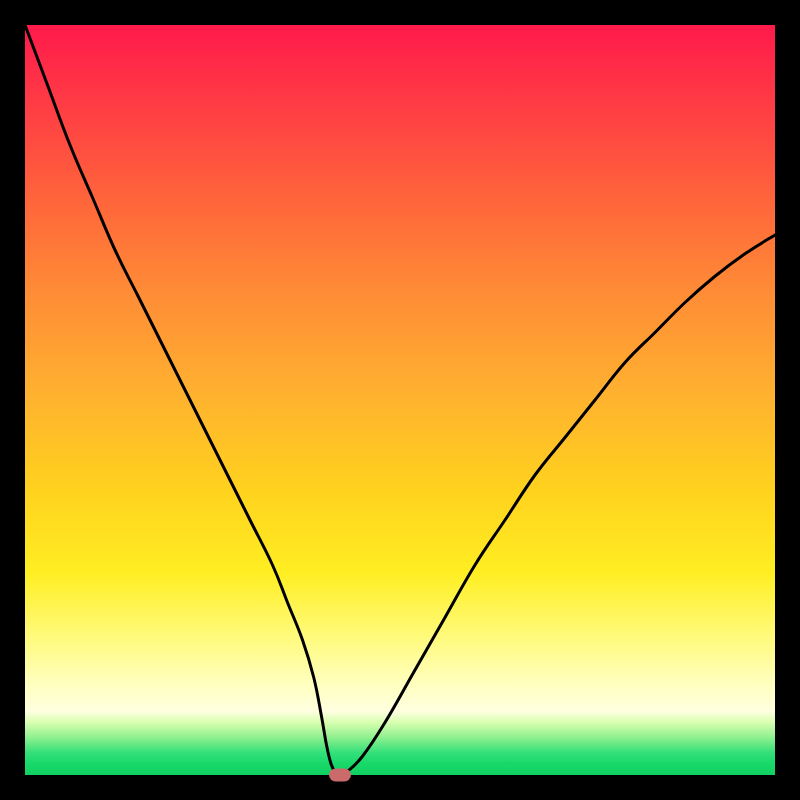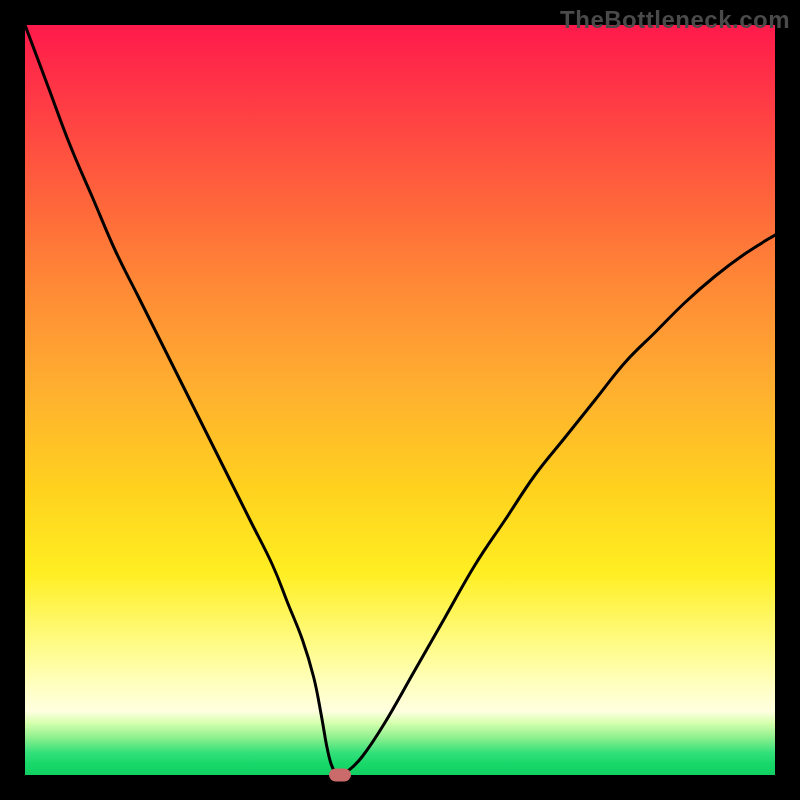--- a/index.html
+++ b/index.html
@@ -69,21 +69,20 @@
     background: #cb6a6a;
     transform: translate(-50%, -50%);
     z-index: 20;
   }
 </style>
 </head>
 <body>
 
 <div class="wrapper">
 
-  <div class="watermark">TheBottleneck.com</div>
 
   <div class="plot-area">
 
     <svg class="curve-layer" viewBox="0 0 750 750" preserveAspectRatio="none">
       <path fill="none" stroke="#000000" stroke-width="3" stroke-linecap="round" d="M 0.00 0.00 C 4.50 12.00 13.50 36.00 22.50 60.00 C 31.50 84.00 36.00 97.50 45.00 120.00 C 54.00 142.50 58.50 151.50 67.50 172.50 C 76.50 193.50 81.00 205.50 90.00 225.00 C 99.00 244.50 103.50 252.00 112.50 270.00 C 121.50 288.00 126.00 297.00 135.00 315.00 C 144.00 333.00 148.50 342.00 157.50 360.00 C 166.50 378.00 171.00 387.00 180.00 405.00 C 189.00 423.00 193.50 432.00 202.50 450.00 C 211.50 468.00 216.00 477.00 225.00 495.00 C 234.00 513.00 240.00 523.50 247.50 540.00 C 255.00 556.50 256.50 562.50 262.50 577.50 C 268.50 592.50 272.25 600.00 277.50 615.00 C 282.75 630.00 285.00 637.50 288.75 652.50 C 292.50 667.50 293.70 676.50 296.25 690.00 C 298.80 703.50 299.55 710.25 301.50 720.00 C 303.45 729.75 304.20 733.20 306.00 738.75 C 307.80 744.30 308.70 745.50 310.50 747.75 C 312.30 750.00 312.60 750.30 315.00 750.00 C 317.40 749.70 318.00 750.00 322.50 746.25 C 327.00 742.50 330.00 741.00 337.50 731.25 C 345.00 721.50 349.50 714.75 360.00 697.50 C 370.50 680.25 378.00 666.00 390.00 645.00 C 402.00 624.00 408.00 613.50 420.00 592.50 C 432.00 571.50 438.00 559.50 450.00 540.00 C 462.00 520.50 468.00 513.00 480.00 495.00 C 492.00 477.00 498.00 466.50 510.00 450.00 C 522.00 433.50 528.00 427.50 540.00 412.50 C 552.00 397.50 558.00 390.00 570.00 375.00 C 582.00 360.00 588.00 351.00 600.00 337.50 C 612.00 324.00 618.00 319.50 630.00 307.50 C 642.00 295.50 648.00 288.75 660.00 277.50 C 672.00 266.25 678.00 261.00 690.00 251.25 C 702.00 241.50 708.00 237.00 720.00 228.75 C 732.00 220.50 744.00 213.75 750.00 210.00"></path>
     </svg>
 
     <div class="marker" style="left: 315px; top: 750px; background: rgb(203, 106, 106);"></div>
 
   </div>

